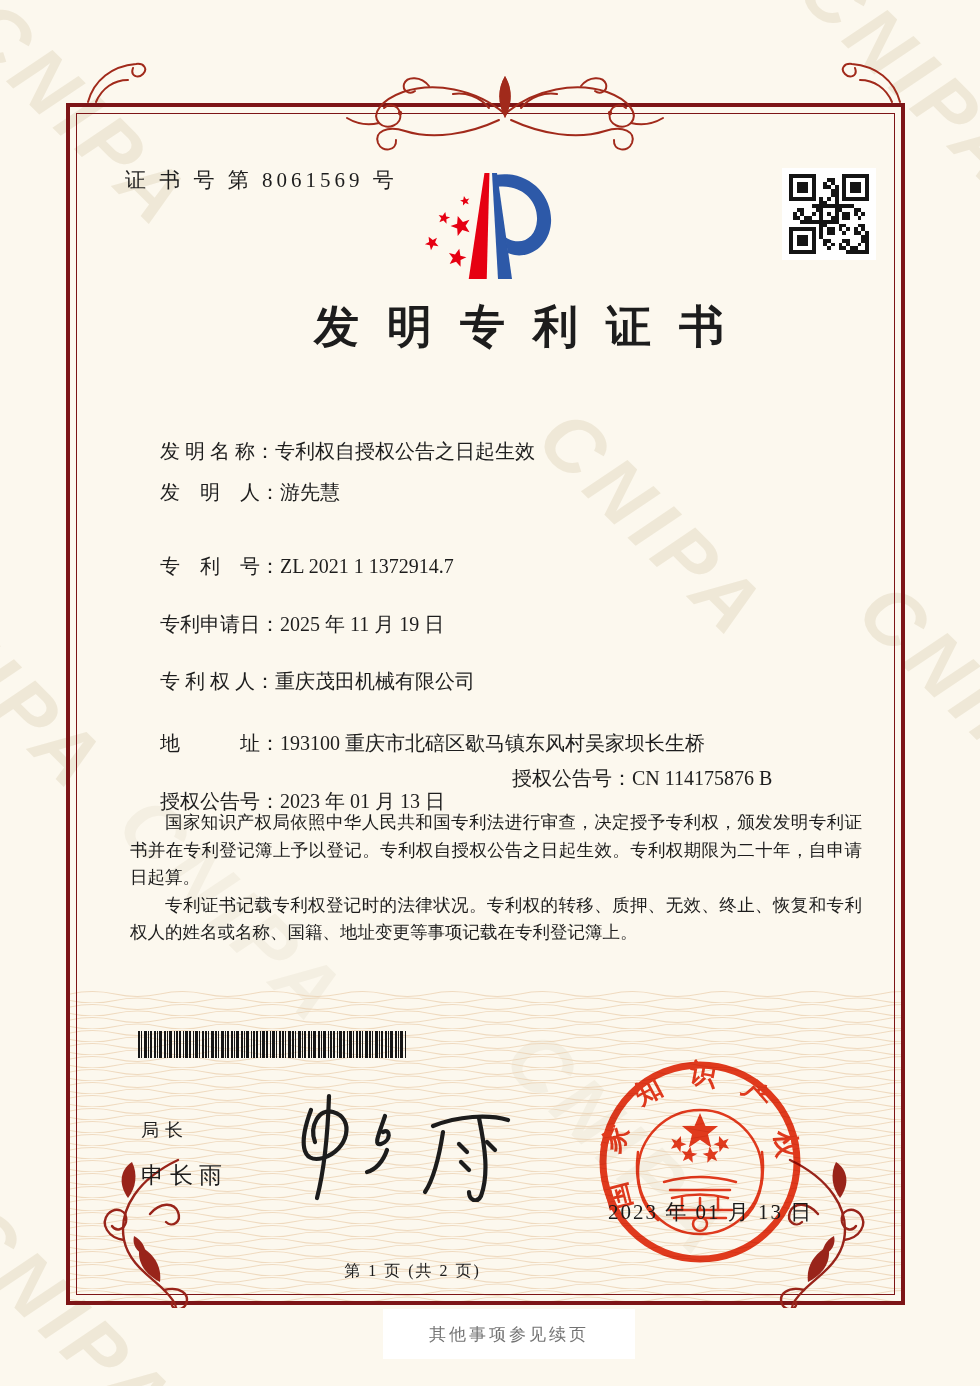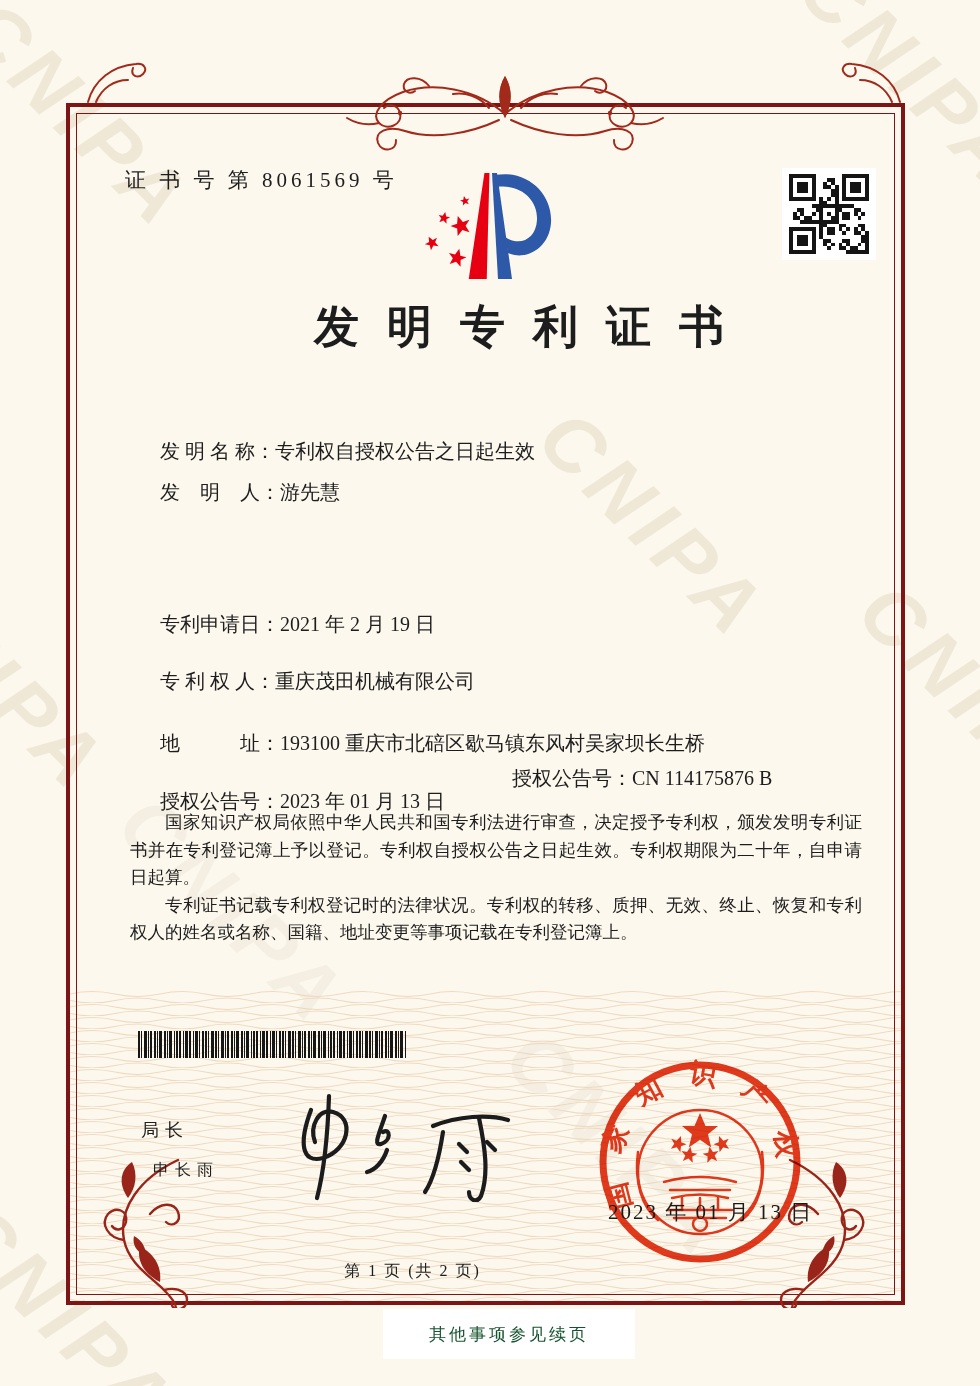--- a/index.html
+++ b/index.html
@@ -30,30 +30,30 @@
   .pair2{position:absolute;left:372px;top:0;white-space:pre;}
   
   .body-text{position:absolute;left:130px;top:809px;width:732px;font-size:17.5px;line-height:27.5px;
       z-index:4;text-align:justify;}
   .body-text p{margin:0;text-indent:2em;}
   
   .guilloche{position:absolute;left:70px;top:990px;z-index:1;opacity:.8;}
   .barcode{position:absolute;left:138px;top:1031px;z-index:4;}
   .sig-title{position:absolute;left:141px;top:1118px;font-size:18px;letter-spacing:6px;
       font-family:"Liberation Sans",sans-serif;z-index:4;}
-  .sig-name{position:absolute;left:141px;top:1160px;font-size:16px;letter-spacing:6px;
-      font-family:"Liberation Sans",sans-serif;z-index:4;margin-left:12px;}
+  .sig-name{position:absolute;left:141px;top:1160px;font-size:23px;letter-spacing:6px;
+      font-family:"Liberation Sans",sans-serif;z-index:4;}
   .sig-hand{position:absolute;left:283px;top:1092px;z-index:4;}
   .seal{position:absolute;left:590px;top:1052px;z-index:5;mix-blend-mode:multiply;}
   .seal-date{position:absolute;left:608px;top:1198px;font-size:21px;letter-spacing:2px;color:#1a1a1a;z-index:6;}
   .page-info{position:absolute;left:66px;top:1261px;width:693px;text-align:center;font-size:16px;
       letter-spacing:2px;z-index:4;}
   .cont-tab{position:absolute;left:383px;top:1309px;width:252px;height:50px;background:#ffffff;
       display:flex;align-items:center;justify-content:center;font-size:17px;letter-spacing:3px;
-      color:#14532d;z-index:4;}
+      color:#737373;z-index:4;}
 </style>
 </head>
 <body>
 
 <div class="page">
 
   <div class="wm" style="left:10px;top:-18px;">CNIPA</div>
   <div class="wm" style="left:845px;top:-58px;">CNIPA</div>
   <div class="wm" style="left:585px;top:392px;">CNIPA</div>
   <div class="wm" style="left:-75px;top:545px;">CNIPA</div>
@@ -271,22 +271,25 @@
   </div>
 
   <div class="title">发明专利证书</div>
 
   <div class="field-row" style="top:415px">
     <span class="f-label">发 明 名 称：</span><span class="f-value">专利权自授权公告之日起生效</span>
   </div>
   <div class="field-row" style="top:456px">
     <span class="f-label">发　明　人：</span><span class="f-value">游先慧</span>
   </div>
+  <div class="field-row" style="top:530px">
+    <span class="f-label">专　利　号：</span><span class="f-value">ZL 2021 1 1372914.7</span>
+  </div>
   <div class="field-row" style="top:588px">
-    <span class="f-label">专利申请日：</span><span class="f-value">2021 年 2 月 19 日</span>
+    <span class="f-label">专利申请日：</span><span class="f-value">2025 年 11 月 19 日</span>
   </div>
   <div class="field-row" style="top:645px">
     <span class="f-label">专 利 权 人：</span><span class="f-value">重庆茂田机械有限公司</span>
   </div>
   <div class="field-row" style="top:707px">
     <span class="f-label">地　　　址：</span><span class="f-value">193100 重庆市北碚区歇马镇东风村吴家坝长生桥</span>
   </div>
   <div class="field-row" style="top:765px">
     <span class="f-label">授权公告号：</span><span class="f-value">2023 年 01 月 13 日</span>
     <span class="pair2"><span class="f-label">授权公告号：</span><span class="f-value">CN 114175876 B</span></span>

